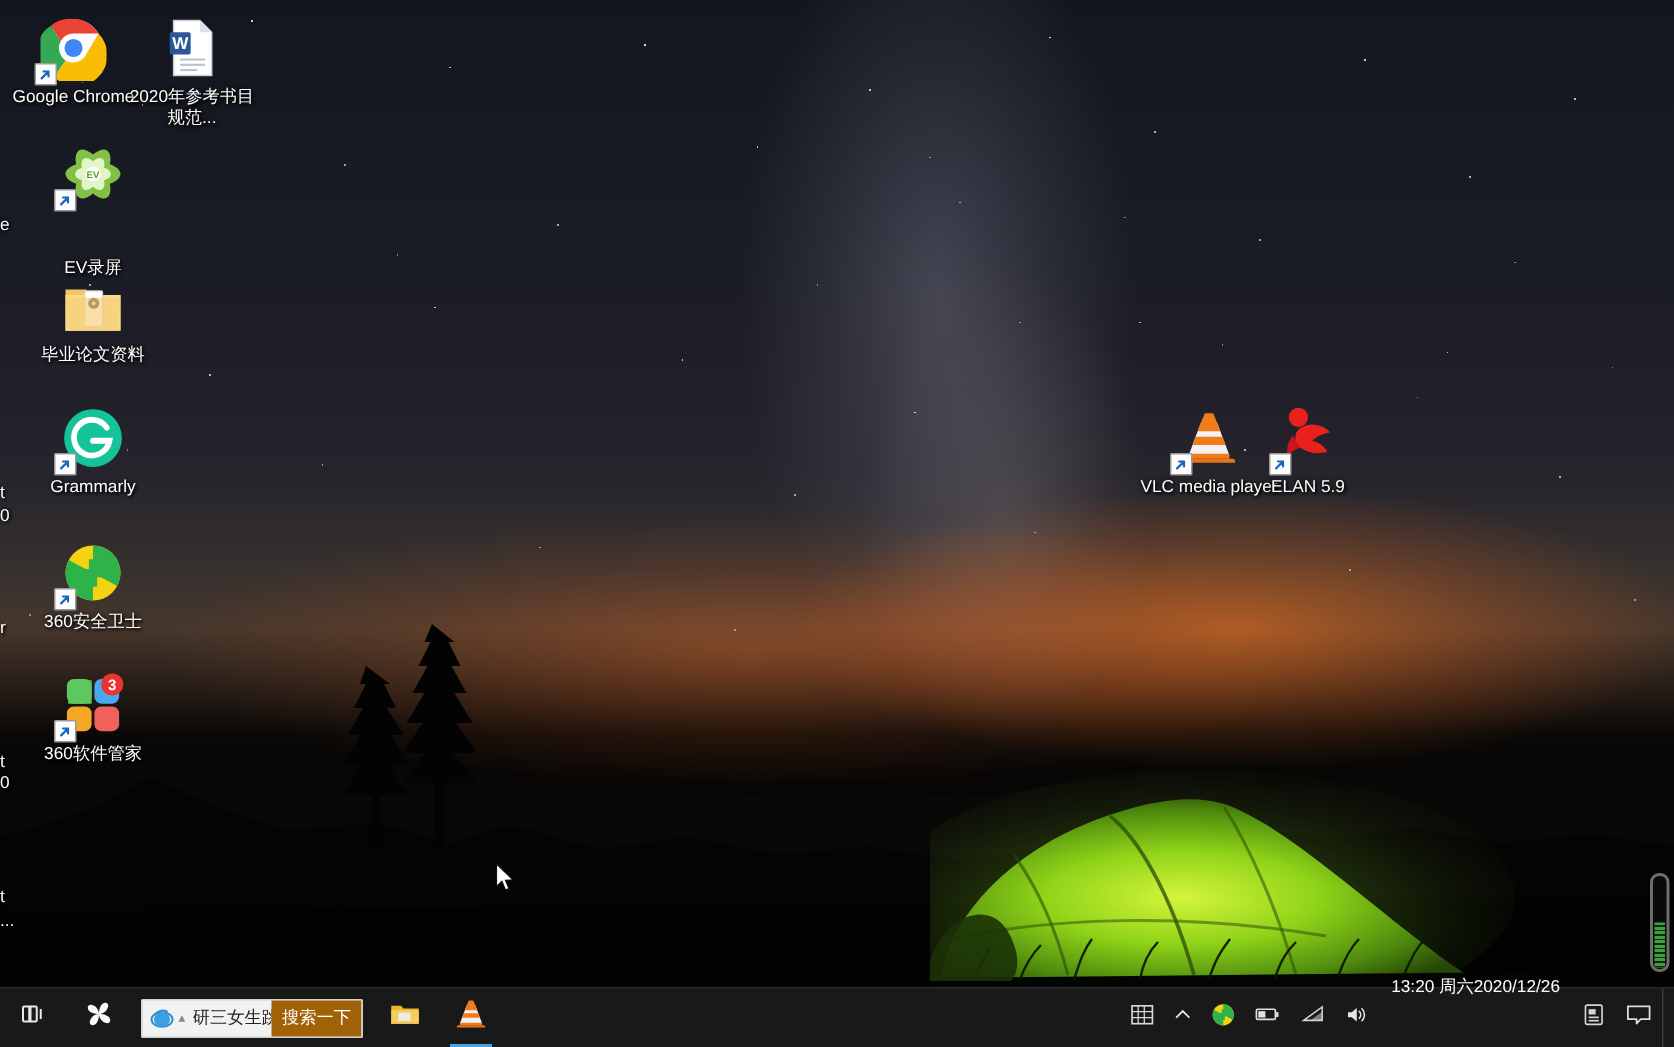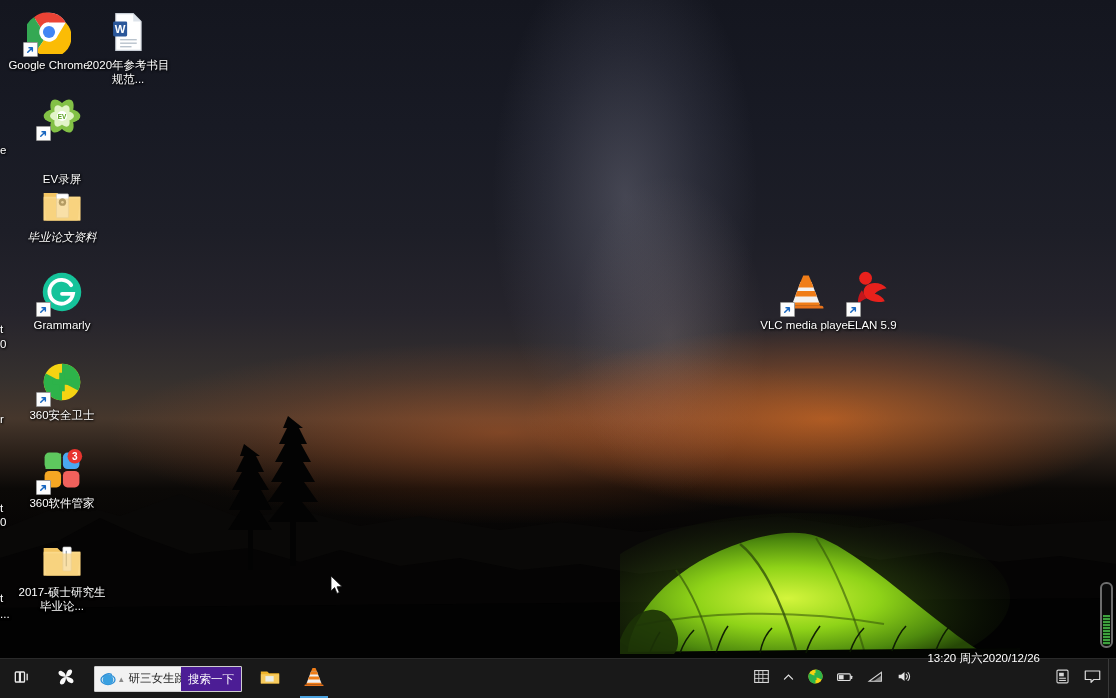--- a/index.html
+++ b/index.html
@@ -176,21 +176,21 @@
     height:26px; width:148px; margin-left:6px;
     background:#f2f2f2; border:1px solid #cfcfcf;
     display:flex; align-items:center; overflow:hidden;
     border-radius:1px;
   }
   #ie-search .q {
     flex:1; font-size:11.5px; color:#222; padding-left:2px;
     white-space:nowrap; overflow:hidden;
   }
   #ie-search .go {
-    background:#4c1d95; color:#fff; font-size:11.5px;
+    background:#a16207; color:#fff; font-size:11.5px;
     height:26px; line-height:26px; padding:0 7px;
   }
 
   
   #tray { margin-left:auto; display:flex; align-items:center; height:40px; }
   .tray-cell {
     height:40px; display:flex; align-items:center; justify-content:center;
     padding:0 6px;
   }
   #clock {
@@ -343,21 +343,21 @@
         </svg>
         <span class="shortcut">
           <svg viewBox="0 0 12 12">
               <path d="M3 9 L8 4 M8 4 H4.4 M8 4 V7.6" stroke="#1766c0" stroke-width="1.6" fill="none" stroke-linecap="round"></path>
             </svg>
         </span>
       </div>
       <div class="label">EV录屏</div>
     </div>
 
-    <div class="desk-icon" style="left:16px; top:180px;font-style:italic;">
+    <div class="desk-icon" style="left:16px; top:180px;">
       <div class="glyph">
         <svg viewBox="0 0 48 48" width="44" height="44">
           <path d="M4 12h15l4 4h21v26H4z" fill="#f3c563"></path>
           <path d="M4 16h40v26H4z" fill="#fbd98a"></path>
           <rect x="18" y="13" width="13" height="26" rx="1" fill="#fff" stroke="#cfcfcf" stroke-width=".8"></rect>
           <circle cx="24.5" cy="22" r="4" fill="#3a3a3a"></circle>
           <circle cx="24.5" cy="22" r="1.4" fill="#ddd"></circle>
           <path d="M4 18h40l-3 24H7z" fill="#f6cf79" opacity=".65"></path>
         </svg>
       </div>
@@ -409,32 +409,20 @@
         </svg>
         <span class="shortcut">
           <svg viewBox="0 0 12 12">
               <path d="M3 9 L8 4 M8 4 H4.4 M8 4 V7.6" stroke="#1766c0" stroke-width="1.6" fill="none" stroke-linecap="round"></path>
             </svg>
         </span>
       </div>
       <div class="label">360软件管家</div>
     </div>
 
-    <div class="desk-icon" style="left:16px; top:535px;">
-      <div class="glyph">
-        <svg viewBox="0 0 48 48" width="44" height="44">
-          <path d="M4 12h15l4 4h21v26H4z" fill="#f3c563"></path>
-          <path d="M4 16h40v26H4z" fill="#fbd98a"></path>
-          <rect x="25" y="11" width="9" height="26" rx="1" fill="#fff" stroke="#cfcfcf" stroke-width=".8"></rect>
-          <rect x="28" y="15" width="1.4" height="17" fill="#9aa3ad"></rect>
-          <path d="M4 18h40l-3 24H7z" fill="#f6cf79" opacity=".65"></path>
-        </svg>
-      </div>
-      <div class="label">2017-硕士研究生毕业论...</div>
-    </div>
 
     <div class="desk-icon" style="left:760px; top:268px;">
       <div class="glyph">
         <svg viewBox="0 0 48 48" width="44" height="44">
           <path d="M21 6h6l3 7H18z" fill="#f07d18"></path>
           <path d="M18 13h12l9 24H9z" fill="#f2f2f2"></path>
           <path d="M18 13h12l2.2 6H15.8z" fill="#f07d18"></path>
           <path d="M14.4 23h19.2l2.3 6H12.1z" fill="#f07d18"></path>
           <path d="M9.8 35.5h28.4l1 3.5H8.8z" fill="#f07d18"></path>
           <path d="M7 39h34a2 2 0 0 1 2 2v1H5v-1a2 2 0 0 1 2-2z" fill="#e8731a"></path>

